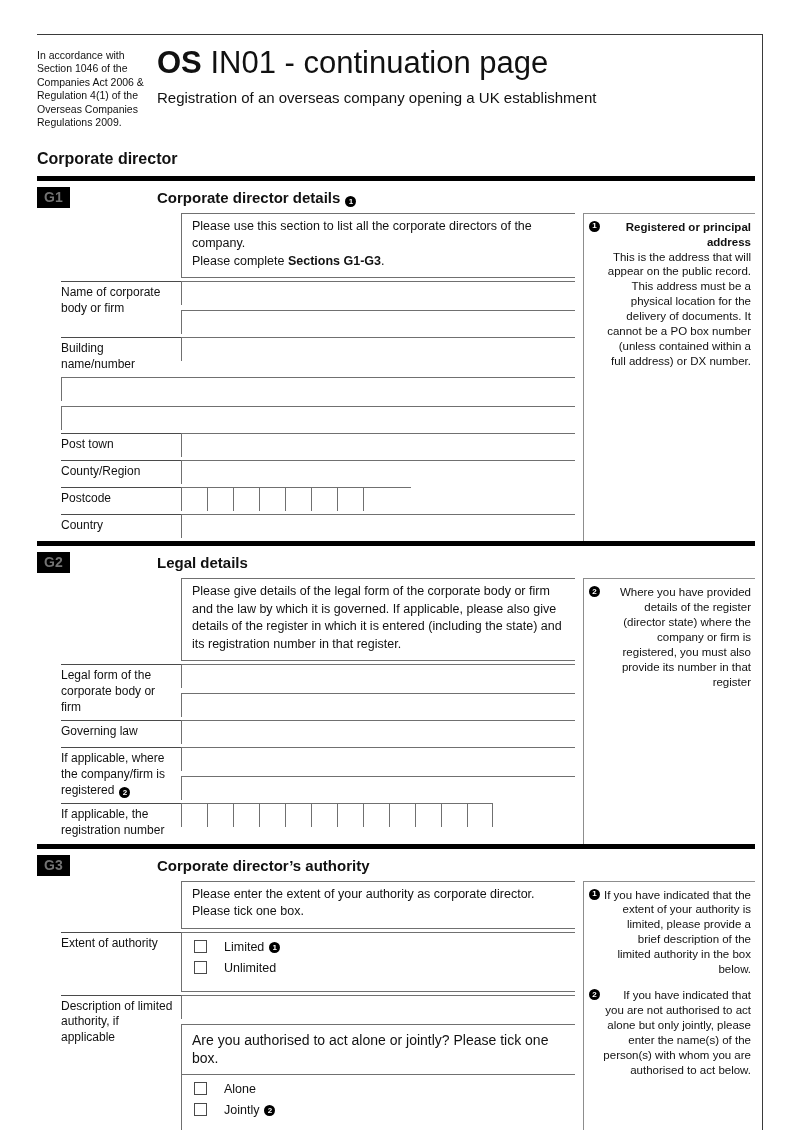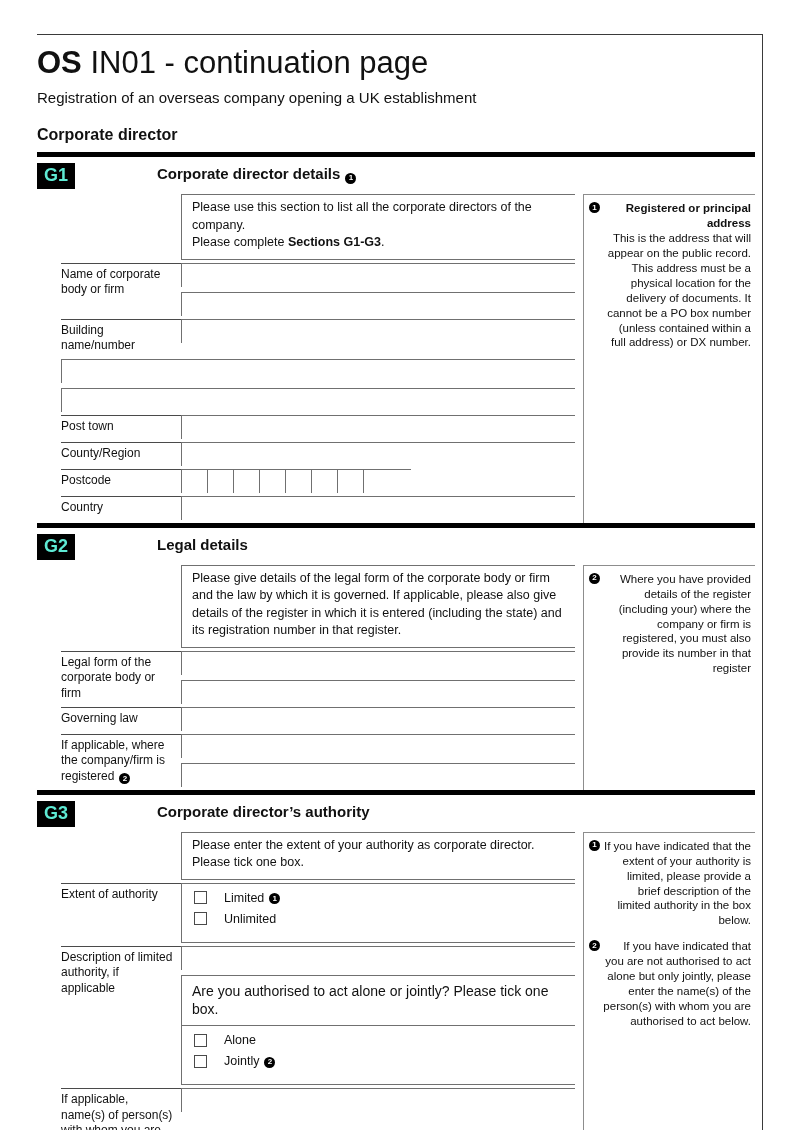--- a/index.html
+++ b/index.html
@@ -35,22 +35,22 @@
   .form-title { font-size: 31px; letter-spacing: 0; }
   .form-code { font-weight: bold; }
   .form-subtitle { font-size: 15px; margin-top: 8px; font-weight: normal; }
   .page-heading { font-size: 16px; font-weight: bold; margin: 16px 0 8px 0; }
 
   
   .section-bar { height: 5px; background: #000; }
   .section-header { display: flex; align-items: flex-start; padding: 6px 0 5px 0; }
   .badge-cell { flex: 0 0 120px; width: 120px; }
   .badge {
-    display: inline-block; background: #000; color: #5eead4;
-    font-weight: bold; font-size: 18px; padding: 2px 7px 3px 7px; text-align: center;
+    display: inline-block; background: #000; color: #737373;
+    font-weight: bold; font-size: 14px; padding: 2px 7px 3px 7px; text-align: center;
   }
   .section-title { font-size: 15px; font-weight: bold; margin: 2px 0 0 0; }
 
   .section-body { display: flex; align-items: stretch; }
   .form-area { flex: 0 0 538px; width: 538px; }
   .notes-area { flex: 1; margin-left: 8px; display: flex; }
   .note-box {
     flex: 1;
     border-top: 1px solid #8d8d8d;
     border-left: 1px solid #8d8d8d;
@@ -125,20 +125,26 @@
   .note-content { flex: 1; text-align: right; }
   .note-head { font-weight: bold; }
   .spacer-tail { margin-bottom: 26px; }
 </style>
 </head>
 <body>
 
 <div class="sheet">
 
   <div class="form-header">
+    <div class="statutory">In accordance with
+Section 1046 of the
+Companies Act 2006 &amp;
+Regulation 4(1) of the
+Overseas Companies
+Regulations 2009.</div>
     <div class="title-block">
       <div class="form-title"><span class="form-code">OS</span><span> IN01 - continuation page</span></div>
       <div class="form-subtitle">Registration of an overseas company opening a UK establishment</div>
     </div>
   </div>
 
   <div class="page-heading">Corporate director</div>
 
   <div>
     <div class="section-bar"></div>
@@ -265,27 +271,46 @@
         </div>
 
         <div class="frow">
           <div class="flabel"><span>If applicable, where the company/firm is registered</span><span class="marker">2</span></div>
           <div class="finputs">
             <div class="input-line"></div>
             <div class="input-line"></div>
           </div>
         </div>
 
+        <div class="frow">
+          <div class="flabel">If applicable, the registration number</div>
+          <div class="finputs">
+            <div class="char-boxes">
+              <div class="char-cell"></div>
+              <div class="char-cell"></div>
+              <div class="char-cell"></div>
+              <div class="char-cell"></div>
+              <div class="char-cell"></div>
+              <div class="char-cell"></div>
+              <div class="char-cell"></div>
+              <div class="char-cell"></div>
+              <div class="char-cell"></div>
+              <div class="char-cell"></div>
+              <div class="char-cell"></div>
+              <div class="char-cell end"></div>
+            </div>
+          </div>
+        </div>
 
       </div>
       <div class="notes-area">
         <div class="note-box">
           <div class="note-item">
             <span class="note-marker">2</span>
-            <div class="note-content">Where you have provided details of the register (including your) where the company or firm is registered, you must also provide its number in that register</div>
+            <div class="note-content">Where you have provided details of the register (director state) where the company or firm is registered, you must also provide its number in that register</div>
           </div>
         </div>
       </div>
     </div>
   </div>
 
   <div class="section-g3">
     <div class="section-bar"></div>
     <div class="section-header">
       <div class="badge-cell"><span class="badge">G3</span></div>

